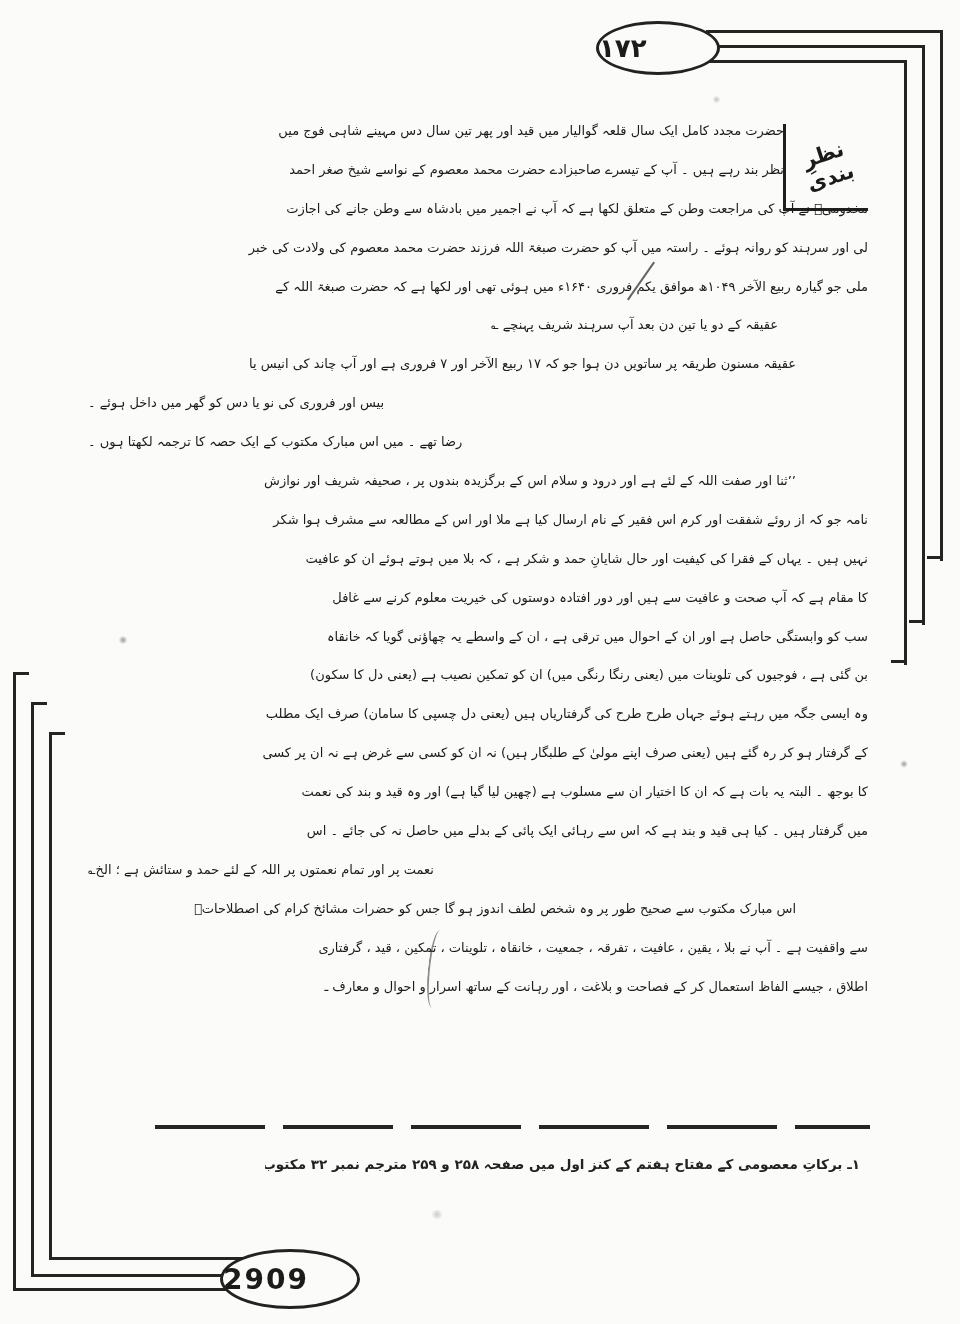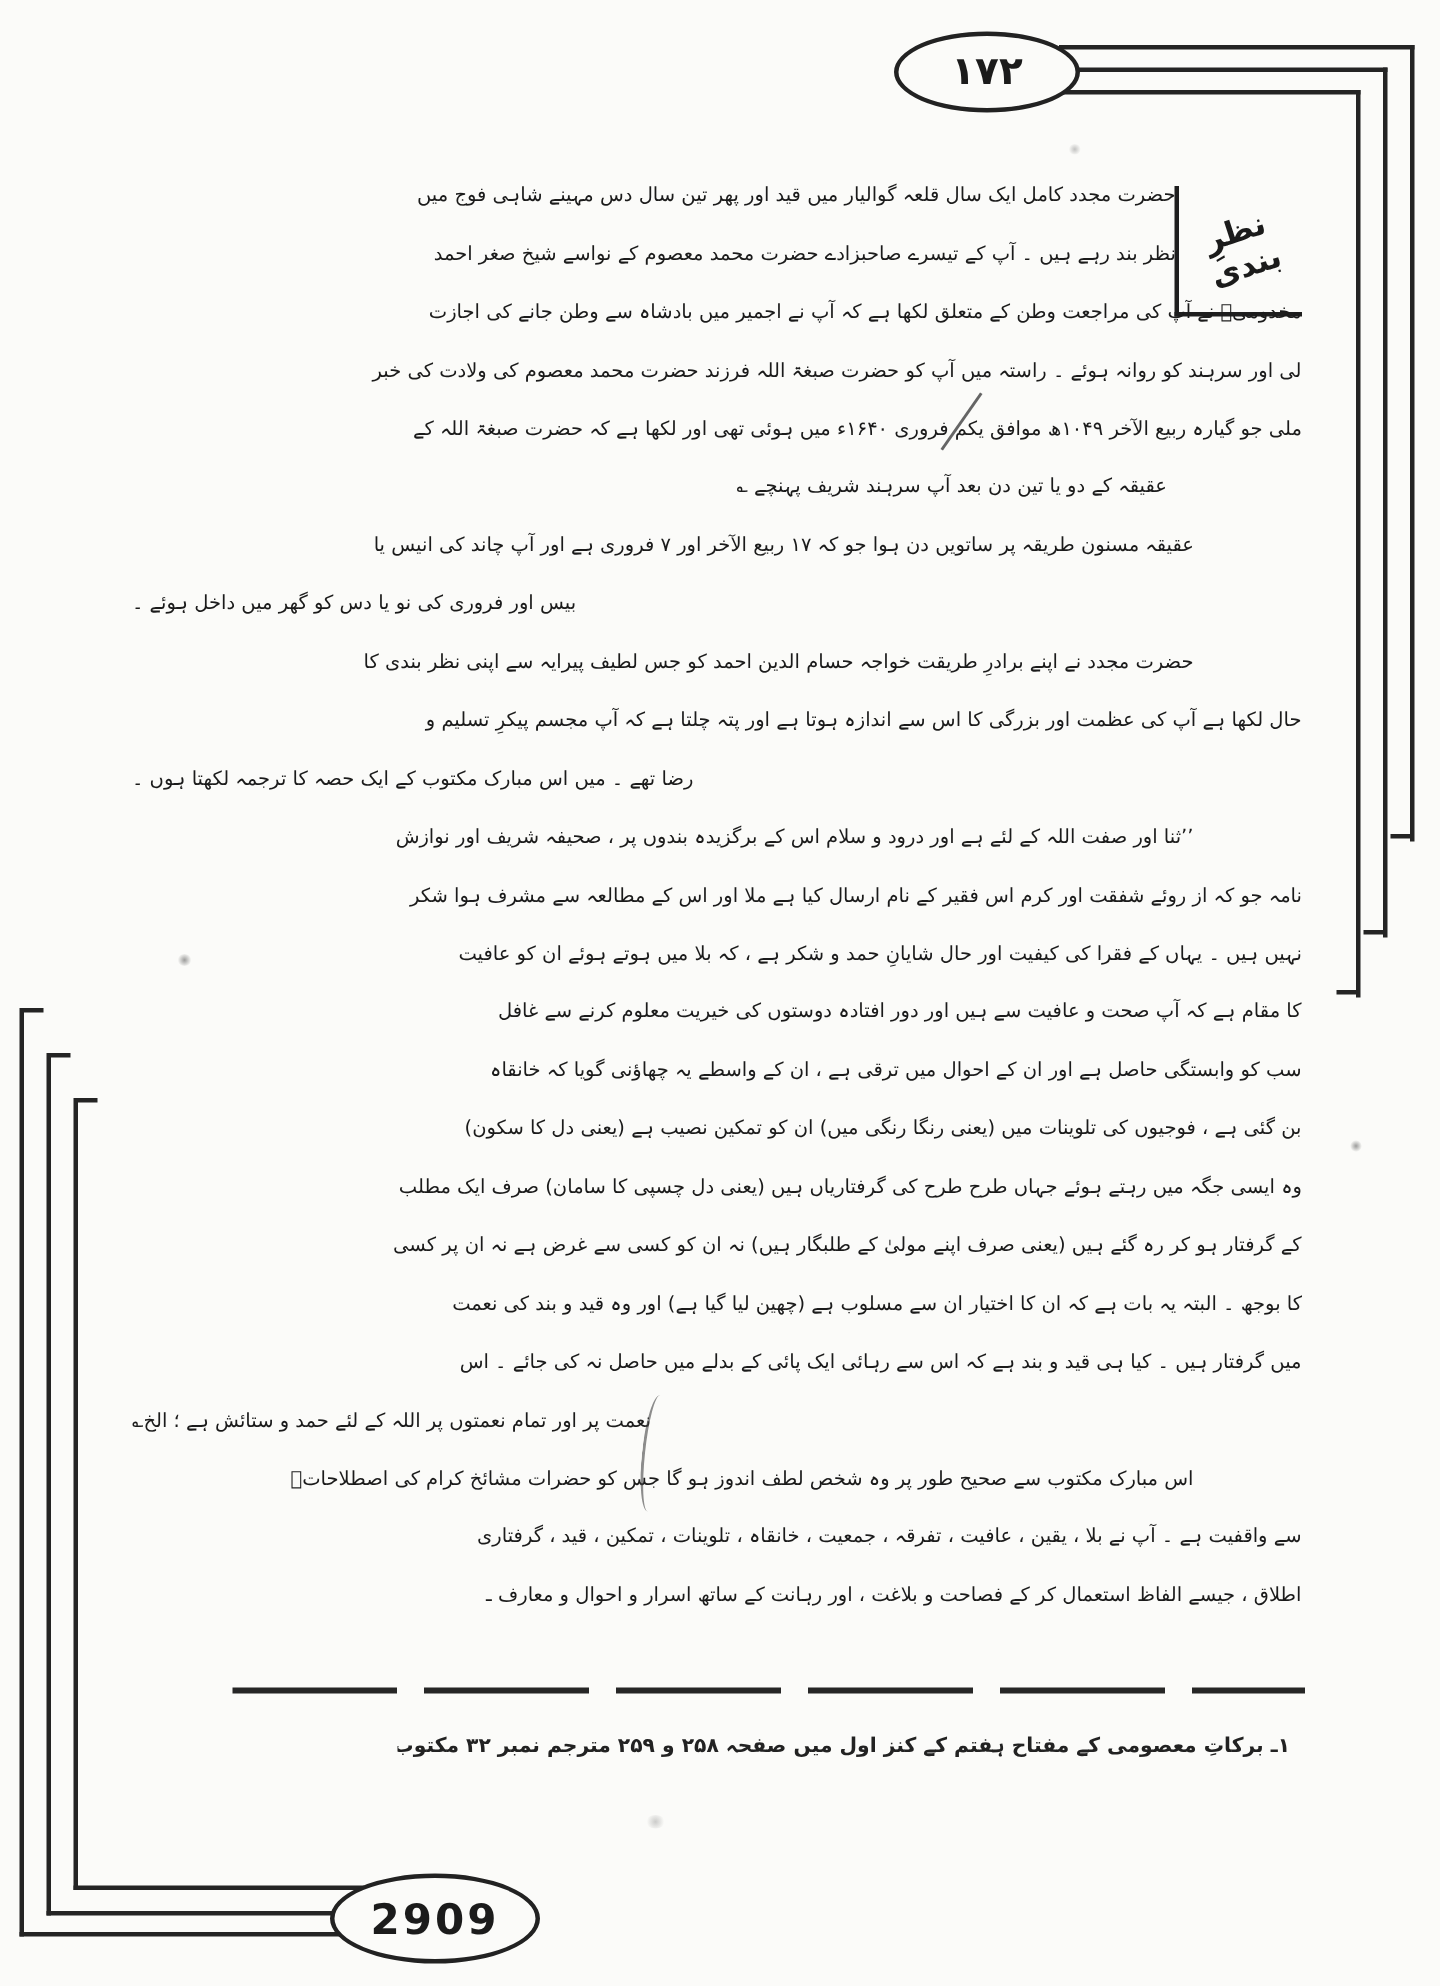--- a/index.html
+++ b/index.html
@@ -17,21 +17,21 @@
   .bl-corner{position:absolute;border-left:3px solid #242424;border-bottom:3px solid #242424;}
   #blc1{left:13px;top:672px;width:227px;height:616px;}
   #blc2{left:31px;top:702px;width:209px;height:572px;}
   #blc3{left:49px;top:732px;width:191px;height:525px;}
   .hook{position:absolute;height:3px;width:13px;background:#242424;}
   #hk1{top:556px;right:20px;} #hk2{top:620px;right:38px;} #hk3{top:660px;right:56px;}
   #hk4{left:16px;top:672px;} #hk5{left:34px;top:702px;} #hk6{left:52px;top:732px;}
   
   .num-oval{
     position:absolute;border:3px solid #222;border-radius:50%;
-    display:flex;align-items:center;justify-content:center;
+    display:flex;align-items:center;justify-content:flex-end;
     background:#fbfbf9;direction:rtl;
     font-weight:bold;letter-spacing:2px;
   }
   #oval-top{left:596px;top:21px;width:118px;height:48px;font-size:26px;}
   #oval-bottom{left:220px;top:1249px;width:134px;height:54px;font-size:28px;}
   
   #margin-heading{
     position:absolute;right:92px;top:124px;width:82px;height:84px;
     border-left:3px solid #1e1e1e;border-bottom:3px solid #1e1e1e;
     display:flex;align-items:center;justify-content:center;
@@ -102,22 +102,20 @@
 
 <div id="body-text">
     <div class="line pr">حضرت مجدد کامل ایک سال قلعہ گوالیار میں قید اور پھر تین سال دس مہینے شاہی فوج میں</div>
     <div class="line pr">نظر بند رہے ہیں ۔ آپ کے تیسرے صاحبزادے حضرت محمد معصوم کے نواسے شیخ صغر احمد</div>
     <div class="line full">مخدومیؒ نے آپ کی مراجعت وطن کے متعلق لکھا ہے کہ آپ نے اجمیر میں بادشاہ سے وطن جانے کی اجازت</div>
     <div class="line full">لی اور سرہند کو روانہ ہوئے ۔ راستہ میں آپ کو حضرت صبغۃ اللہ فرزند حضرت محمد معصوم کی ولادت کی خبر</div>
     <div class="line full">ملی جو گیارہ ربیع الآخر ۱۰۴۹ھ موافق یکم فروری ۱۶۴۰ء میں ہوئی تھی اور لکھا ہے کہ حضرت صبغۃ اللہ کے</div>
     <div class="line center">عقیقہ کے دو یا تین دن بعد آپ سرہند شریف پہنچے ؎</div>
     <div class="line open">عقیقہ مسنون طریقہ پر ساتویں دن ہوا جو کہ ۱۷ ربیع الآخر اور ۷ فروری ہے اور آپ چاند کی انیس یا</div>
     <div class="line end">بیس اور فروری کی نو یا دس کو گھر میں داخل ہوئے ۔</div>
-    <div class="line open">حضرت مجدد نے اپنے برادرِ طریقت خواجہ حسام الدین احمد کو جس لطیف پیرایہ سے اپنی نظر بندی کا</div>
-    <div class="line full">حال لکھا ہے آپ کی عظمت اور بزرگی کا اس سے اندازہ ہوتا ہے اور پتہ چلتا ہے کہ آپ مجسم پیکرِ تسلیم و</div>
     <div class="line end">رضا تھے ۔ میں اس مبارک مکتوب کے ایک حصہ کا ترجمہ لکھتا ہوں ۔</div>
     <div class="line open">’’ثنا اور صفت اللہ کے لئے ہے اور درود و سلام اس کے برگزیدہ بندوں پر ، صحیفہ شریف اور نوازش</div>
     <div class="line full">نامہ جو کہ از روئے شفقت اور کرم اس فقیر کے نام ارسال کیا ہے ملا اور اس کے مطالعہ سے مشرف ہوا شکر</div>
     <div class="line full">نہیں ہیں ۔ یہاں کے فقرا کی کیفیت اور حال شایانِ حمد و شکر ہے ، کہ بلا میں ہوتے ہوئے ان کو عافیت</div>
     <div class="line full">کا مقام ہے کہ آپ صحت و عافیت سے ہیں اور دور افتادہ دوستوں کی خیریت معلوم کرنے سے غافل</div>
     <div class="line full">سب کو وابستگی حاصل ہے اور ان کے احوال میں ترقی ہے ، ان کے واسطے یہ چھاؤنی گویا کہ خانقاہ</div>
     <div class="line full">بن گئی ہے ، فوجیوں کی تلوینات میں (یعنی رنگا رنگی میں) ان کو تمکین نصیب ہے (یعنی دل کا سکون)</div>
     <div class="line full">وہ ایسی جگہ میں رہتے ہوئے جہاں طرح طرح کی گرفتاریاں ہیں (یعنی دل چسپی کا سامان) صرف ایک مطلب</div>
     <div class="line full">کے گرفتار ہو کر رہ گئے ہیں (یعنی صرف اپنے مولیٰ کے طلبگار ہیں) نہ ان کو کسی سے غرض ہے نہ ان پر کسی</div>
     <div class="line full">کا بوجھ ۔ البتہ یہ بات ہے کہ ان کا اختیار ان سے مسلوب ہے (چھین لیا گیا ہے) اور وہ قید و بند کی نعمت</div>

